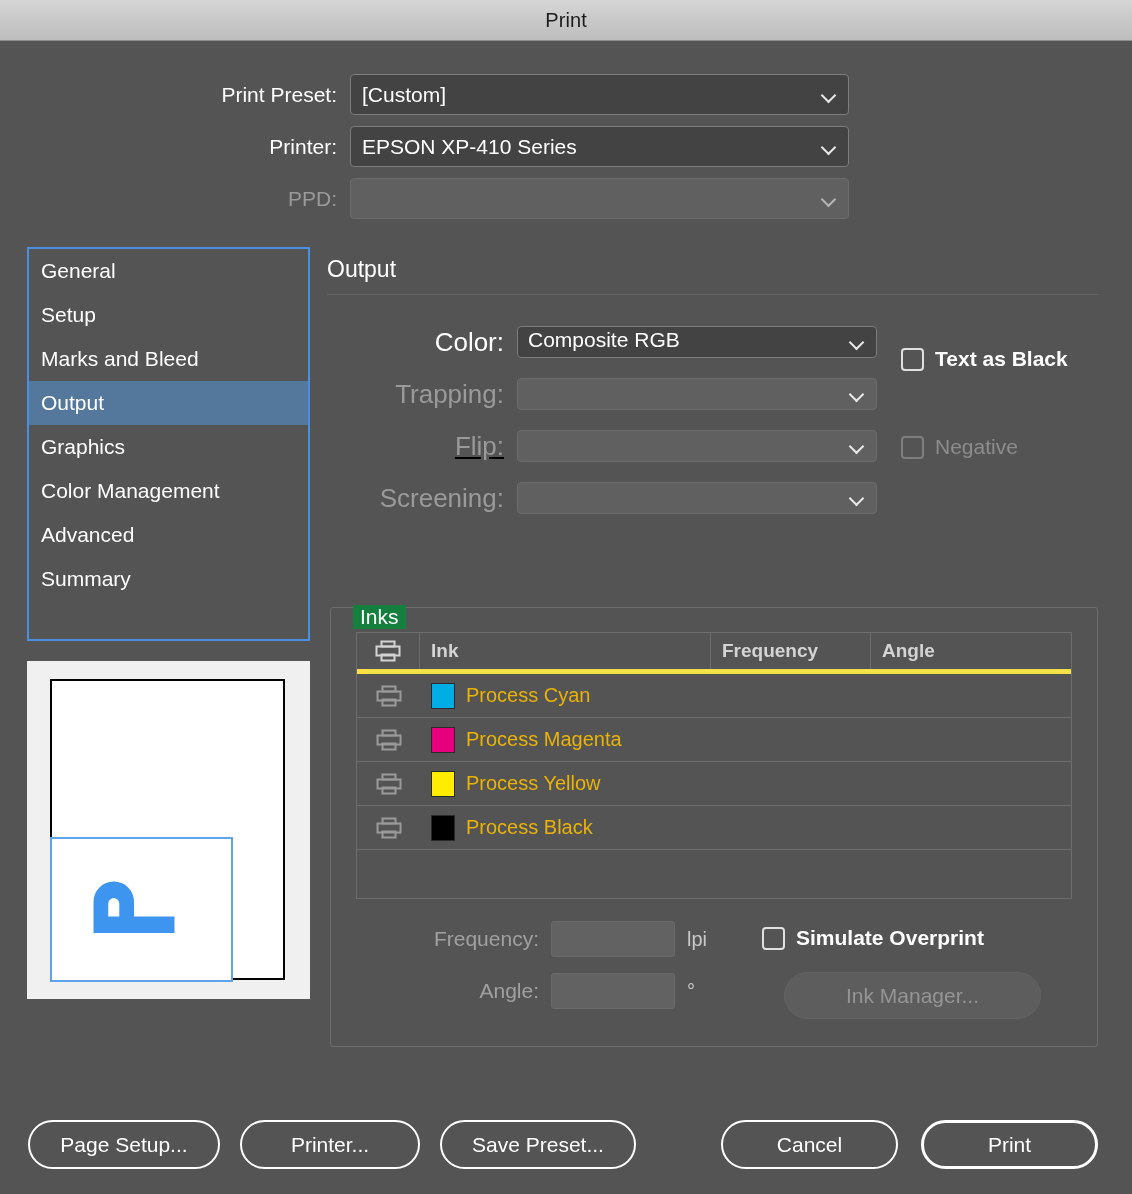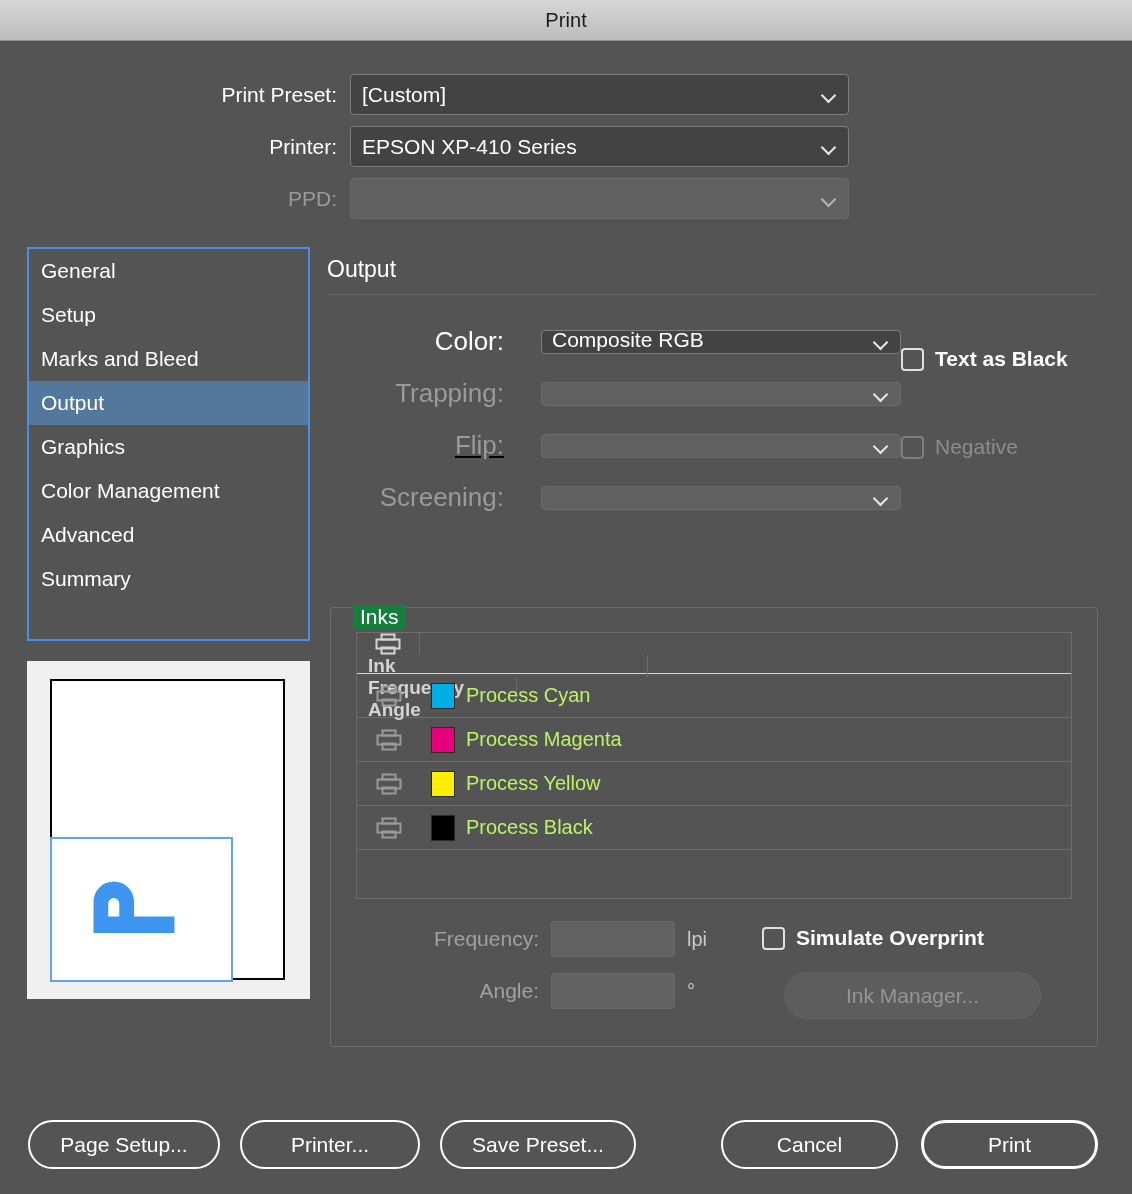--- a/index.html
+++ b/index.html
@@ -97,24 +97,24 @@
     background: #636363;
   }
 
   .frow { position: absolute; display: flex; align-items: center; }
   .frow .flbl {
     width: 190px; text-align: right; padding-right: 13px;
     font-size: 26px; color: #ffffff; white-space: nowrap;
   }
   .frow .flbl.dim { color: #9a9a9a; }
   .fsel {
-    position: relative; width: 360px; height: 24px;
+    position: relative; width: 360px; height: 32px;
     background: #434343; border: 1px solid #7d7d7d; border-radius: 4px;
     display: flex; align-items: center; padding: 0 32px 4px 10px;
-    font-size: 21px; color: #ffffff; white-space: nowrap; overflow: hidden; margin-left: 24px;
+    font-size: 21px; color: #ffffff; white-space: nowrap; overflow: hidden;
   }
   .fsel.dis { background: #606060; border-color: #6b6b6b; color: #9a9a9a; }
 
   
   .chk { position: absolute; display: flex; align-items: center; }
   .box {
     width: 23px; height: 23px; border: 2px solid #e0e0e0; border-radius: 4px;
     background: transparent; flex: none;
   }
   .chk .ctxt {
@@ -130,41 +130,41 @@
     border: 1px solid #6d6d6d; border-radius: 3px;
   }
   .inks-legend {
     position: absolute; left: 22px; top: -15px; background: #15803d;
     padding: 0 7px; font-size: 21px; color: #ffffff; margin-top: 12px;
   }
   .table {
     position: absolute; left: 25px; top: 24px; width: 716px; height: 267px;
     border: 1px solid #6d6d6d;
   }
-  .thead { display: flex; height: 41px; border-bottom: 1px solid #fde047; flex-direction: column; }
+  .thead { display: flex; height: 41px; border-bottom: 5px solid #fde047; }
   .th {
     display: flex; align-items: center; padding-left: 11px;
     font-size: 19px; color: #d4d4d4; font-weight: bold;
     border-right: 1px solid #6d6d6d;
   }
   .th.c-print { width: 63px; justify-content: center; padding-left: 0; }
   .th.c-ink   { width: 291px; }
   .th.c-freq  { width: 160px; }
   .th.c-ang   { width: 200px; border-right: none; }
 
   .trow {
     display: flex; align-items: center; height: 44px;
     border-bottom: 1px solid #6d6d6d;
   }
   .trow .c-print { width: 63px; display: flex; justify-content: center; }
   .trow .c-ink {
     width: 291px; display: flex; align-items: center; padding-left: 11px;
   }
   .swatch { width: 24px; height: 26px; border: 1px solid #2a2a2a; flex: none; }
-  .inkname { margin-left: 11px; font-size: 20px; color: #bef264; }
+  .inkname { margin-left: 11px; font-size: 20px; color: #eab308; }
   .trow.empty { height: 45px; border-bottom: none; }
 
   
   .pricon { width: 26px; height: 22px; display: block; }
 
   
   .nrow { position: absolute; display: flex; align-items: center; }
   .nrow .nlbl {
     width: 150px; text-align: right; padding-right: 12px;
     font-size: 21px; color: #a0a0a0; white-space: nowrap;

